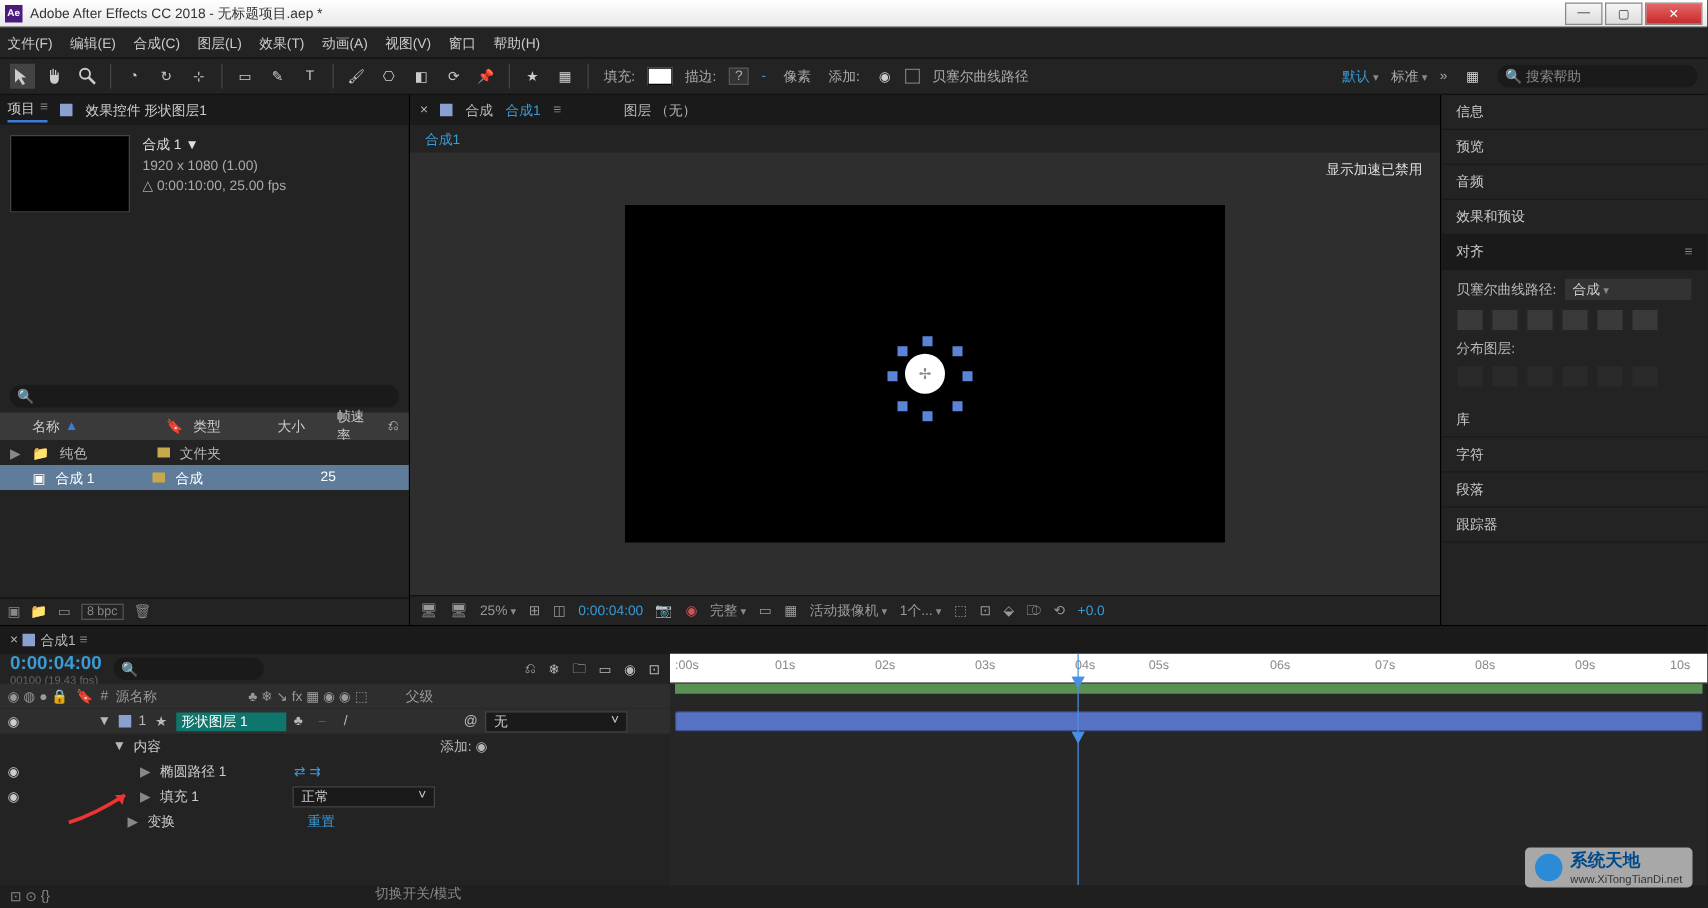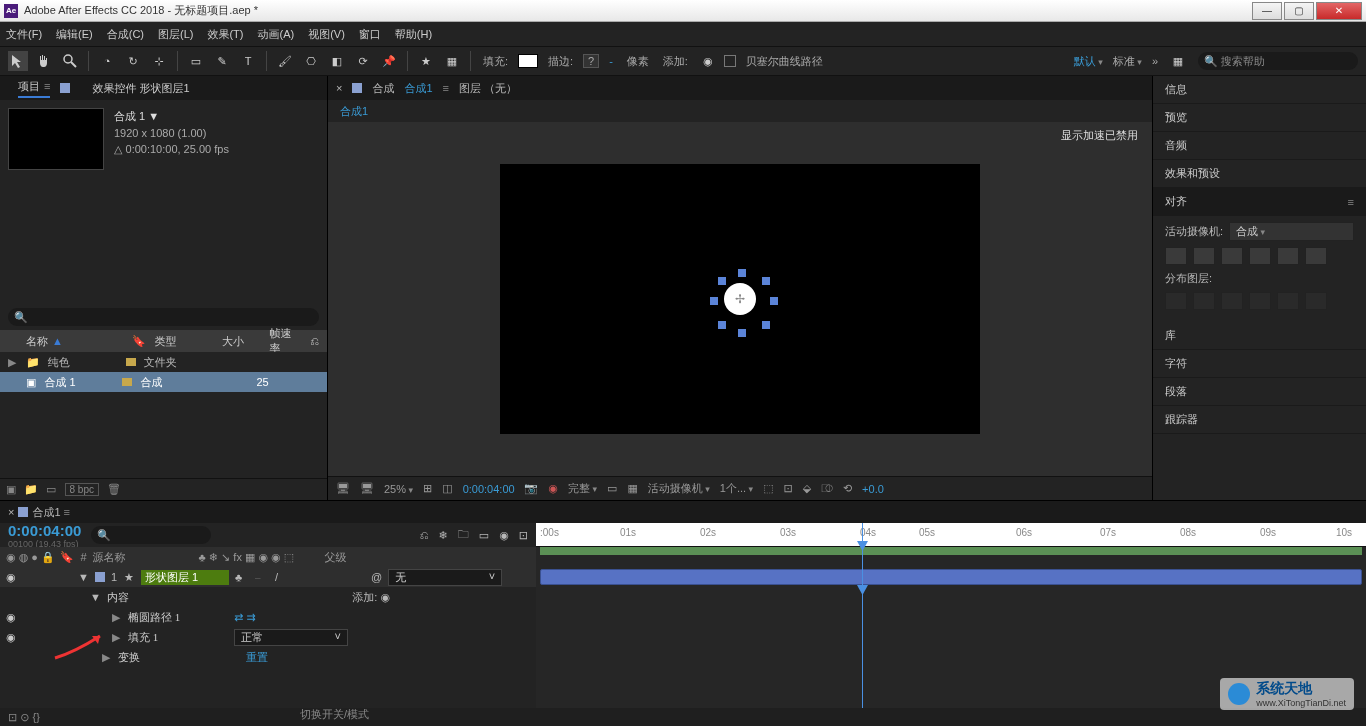--- a/index.html
+++ b/index.html
@@ -20,21 +20,21 @@
 .toolbar .label { color: #aaa; margin: 0 4px; }
 .fillbox { width: 20px; height: 14px; background: #fff; border: 1px solid #000; }
 .question { width: 16px; height: 14px; border: 1px solid #555; display: flex; align-items: center; justify-content: center; background: #333; }
 .checkbox { width: 12px; height: 12px; border: 1px solid #777; display: inline-block; vertical-align: middle; margin-right: 4px; }
 .workspace-right { margin-left: auto; display: flex; align-items: center; gap: 10px; }
 .dd::after { content: " ▾"; font-size: 9px; color: #888; }
 .searchbox { background: #1a1a1a; width: 160px; height: 18px; display: flex; align-items: center; padding: 0 6px; color: #888; border-radius: 9px; }
 .main { display: flex; height: 424px; }
 .project-panel { width: 328px; background: #232323; display: flex; flex-direction: column; border-right: 1px solid #000; }
 .panel-tabs { height: 24px; background: #1a1a1a; display: flex; align-items: center; padding: 0 6px; gap: 10px; }
-.panel-tab { color: #ccc; display: flex; align-items: center; gap: 4px; margin-left: 12px; }
+.panel-tab { color: #ccc; display: flex; align-items: center; gap: 4px; }
 .panel-tab.active { border-bottom: 2px solid #3a7bd5; padding-bottom: 2px; }
 .comp-info { display: flex; padding: 8px; gap: 10px; }
 .comp-thumb { width: 96px; height: 62px; background: #000; border: 1px solid #444; }
 .comp-meta { color: #aaa; font-size: 10px; line-height: 1.5; }
 .comp-meta .name { color: #ddd; }
 .search-row { padding: 4px 8px; }
 .search-row .searchbox { width: 100%; }
 .proj-header { background: #3a3a3a; height: 22px; display: flex; align-items: center; padding: 0 8px; gap: 8px; color: #ccc; }
 .proj-header .col { display: flex; align-items: center; gap: 4px; }
 .proj-header .name-col { width: 100px; }
@@ -76,24 +76,24 @@
 .tl-right { flex: 1; position: relative; background: #262626; }
 .ruler { height: 24px; background: #ffffff; position: relative; border-bottom: 1px solid #111; }
 .tick { position: absolute; top: 4px; font-size: 10px; color: #888; }
 .playhead { position: absolute; top: 0; bottom: 0; width: 1px; background: #4a90e2; }
 .playhead::before { content: ""; position: absolute; top: 18px; left: -5px; width: 11px; height: 10px; background: #4a90e2; clip-path: polygon(0 0, 100% 0, 50% 100%); }
 .work-area { position: absolute; top: 24px; left: 4px; right: 4px; height: 8px; background: #5b9055; }
 .tl-layers { flex: 1; display: flex; }
 .tl-layers-left { width: 536px; background: #232323; }
 .layer-row { height: 20px; display: flex; align-items: center; padding: 0 6px; gap: 6px; }
 .layer-row.head { background: #2e2e2e; }
-.layer-row.selected .layer-name-box { background: #4d7c0f; color: #fff; padding: 0 4px; }
+.layer-row.selected .layer-name-box { background: #0f766e; color: #fff; padding: 0 4px; }
 .eye { width: 12px; color: #ccc; }
 .arrow-r { width: 10px; color: #888; }
-.layer-name { color: #ccc; font-family: Liberation Serif, serif; }
+.layer-name { color: #ccc; }
 .mode-dd { background: #1a1a1a; border: 1px solid #444; padding: 0 6px; width: 114px; display: flex; justify-content: space-between; color: #ccc; }
 .tl-layers-right { flex: 1; position: relative; background: #262626; }
 .track { position: absolute; left: 4px; right: 4px; height: 16px; background: #5772c4; border: 1px solid #3a5090; border-radius: 2px; top: 2px; }
 .switch-label { position: absolute; bottom: 4px; left: 300px; color: #888; }
 .red-arrow { position: absolute; left: 50px; top: 630px; width: 60px; height: 30px; pointer-events: none; }
 .menu-eq { color: #888; }
 .watermark { position: absolute; right: 12px; bottom: 16px; display: flex; align-items: center; gap: 6px; background: rgba(255,255,255,0.6); padding: 2px 8px; border-radius: 4px; }
 .watermark .globe{ width:22px; height:22px; border-radius:50%; background:#2b8bd6; }
 .watermark .wtxt{ color:#004a8a; font-weight:bold; font-size:14px; }
 .watermark .wsub{ color:#333; font-size:9px; }
@@ -242,21 +242,21 @@
     </div>
   </div>
 
   <div class="viewer">
     <div class="viewer-tabs">
       <span>×</span>
       <span style="width:10px;height:10px;background:#8aa0d0;display:inline-block"></span>
       <span>合成</span>
       <span class="comp-link">合成1</span>
       <span class="menu-eq">≡</span>
-      <span style="">图层 （无）</span>
+      <span style="margin-left:40px">图层 （无）</span>
     </div>
     <div class="viewer-sub">
       <span class="comp-link">合成1</span>
     </div>
     <div class="viewer-canvas-wrap">
       <div class="accel-disabled">显示加速已禁用</div>
       <div class="canvas">
         <div class="shape">
           <div class="handle" style="left:-6px;top:-6px"></div>
           <div class="handle" style="left:14px;top:-14px"></div>
@@ -307,21 +307,21 @@
       </div>
     <div class="rp-item">
         <span>效果和预设</span>
       </div>
     <div class="rp-item" style="background:#1a1a1a">
         <span>对齐</span>
         <span class="menu-eq">≡</span>
       </div>
     <div class="rp-align">
       <div style="display:flex;gap:6px;align-items:center">
-        <span>活动摄像机:</span>
+        <span>贝塞尔曲线路径:</span>
         <span class="align-dd dd">合成</span>
       </div>
       <div class="rp-align-row">
         <div class="align-btn"></div>
         <div class="align-btn"></div>
         <div class="align-btn"></div>
         <div class="align-btn"></div>
         <div class="align-btn"></div>
         <div class="align-btn"></div>
       </div>

